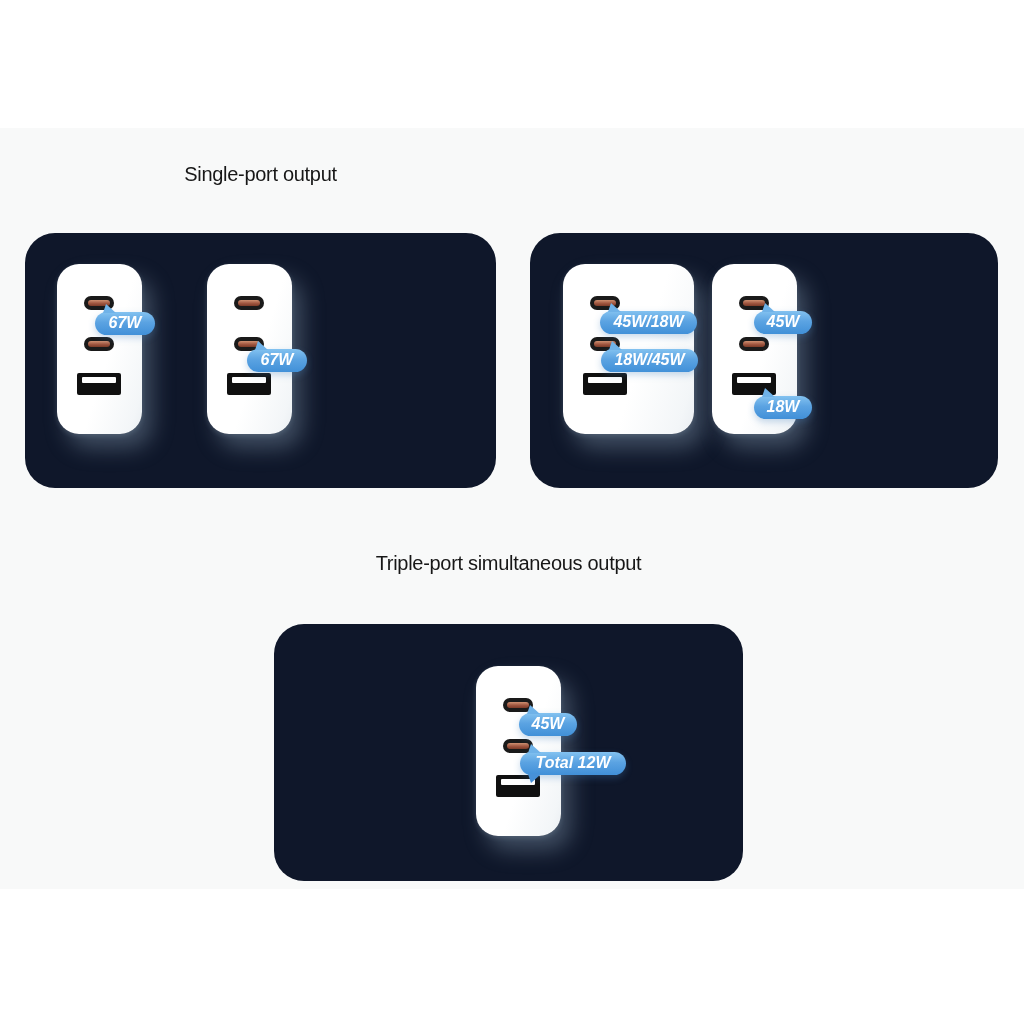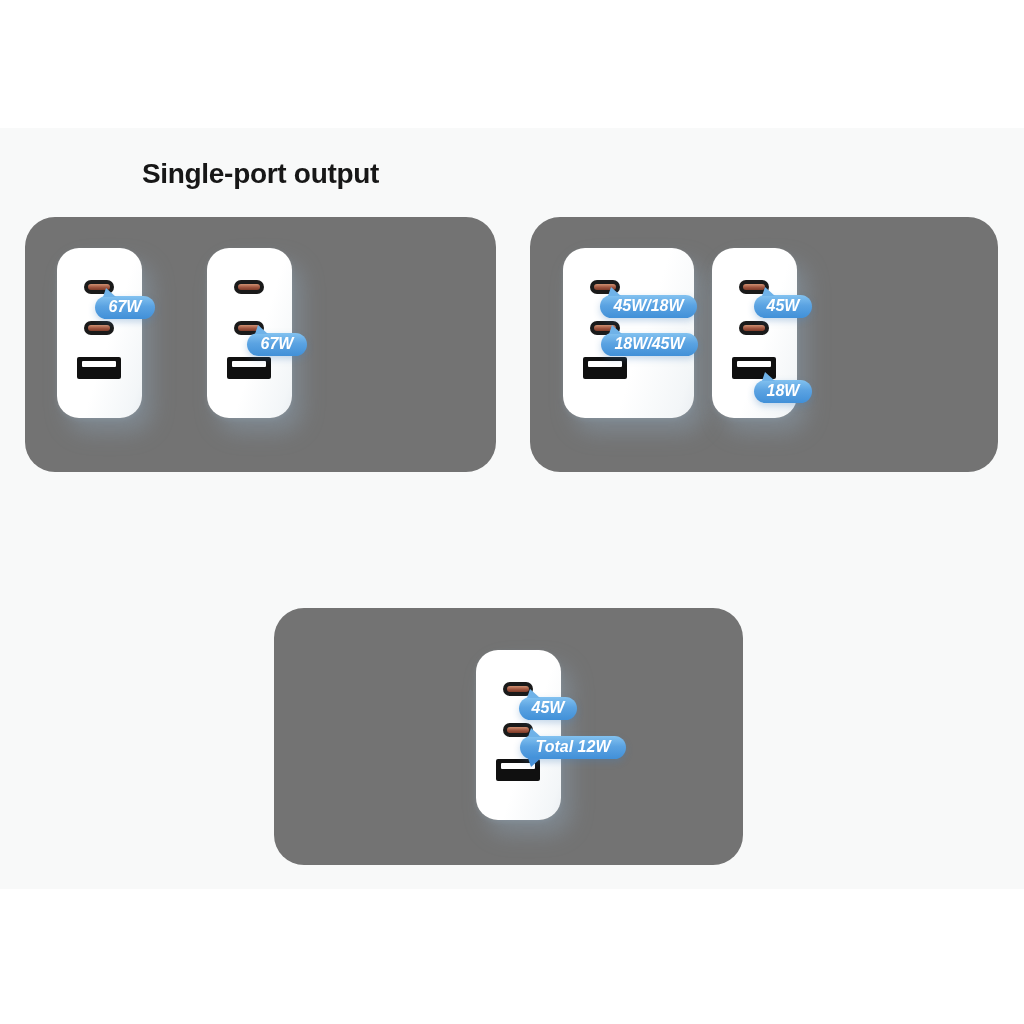--- a/index.html
+++ b/index.html
@@ -5,29 +5,29 @@
   html, body { margin:0; padding:0; background:#ffffff; }
   .canvas {
     position:relative; width:1024px; height:1024px; background:#ffffff;
     overflow:hidden; font-family:"Liberation Sans", sans-serif;
   }
   .band {
     position:absolute; left:0; top:128px; width:1024px; height:761px;
     background:#f8f9f9;
   }
   .section-title {
-    position:absolute; text-align:center; font-weight:700; font-size:28px;
+    position:absolute; text-align:center; font-weight:400; font-size:20px;
     letter-spacing:-0.3px; color:#171717; line-height:34px;
   }
   #title-single { left:25px;  top:157px; width:471px; }
   #title-dual   { left:530px; top:157px; width:468px; }
   #title-triple { left:274px; top:546px; width:469px; }
 
   .panel {
-    position:absolute; background:#737373; border-radius:30px;
+    position:absolute; background:#0f172a; border-radius:30px;margin-top:16px;
   }
   #panel-single { left:25px;  top:217px; width:471px; height:255px; }
   #panel-dual   { left:530px; top:217px; width:468px; height:255px; }
   #panel-triple { left:274px; top:608px; width:469px; height:257px; }
 
   .charger {
     position:absolute; width:85px; height:170px; border-radius:22px;
     background:linear-gradient(108deg, #ffffff 58%, #f3f6f8 90%, #eaeef2 100%);
     box-shadow: 10px 14px 22px rgba(147,170,192,0.38), 0 2px 5px rgba(160,180,200,0.22);
   }
@@ -120,20 +120,21 @@
       <div class="badge" style="left:42px; top:47px; width:58px;">
         <span>45W</span>
       </div>
       <div class="badge" style="left:42px; top:132px; width:58px;">
         <span>18W</span>
       </div>
     </div>
 
   </div>
 
+  <div class="section-title" id="title-triple">Triple-port simultaneous output</div>
   <div class="panel" id="panel-triple">
 
     <div class="charger" style="left:202px; top:42px;">
       <span class="usbc p1"></span>
       <span class="usbc p2"></span>
       <span class="usba"></span>
       <div class="badge" style="left:43px; top:47px; width:58px;">
         <span>45W</span>
       </div>
       <div class="badge total" style="left:44px; top:86px; width:106px;">

